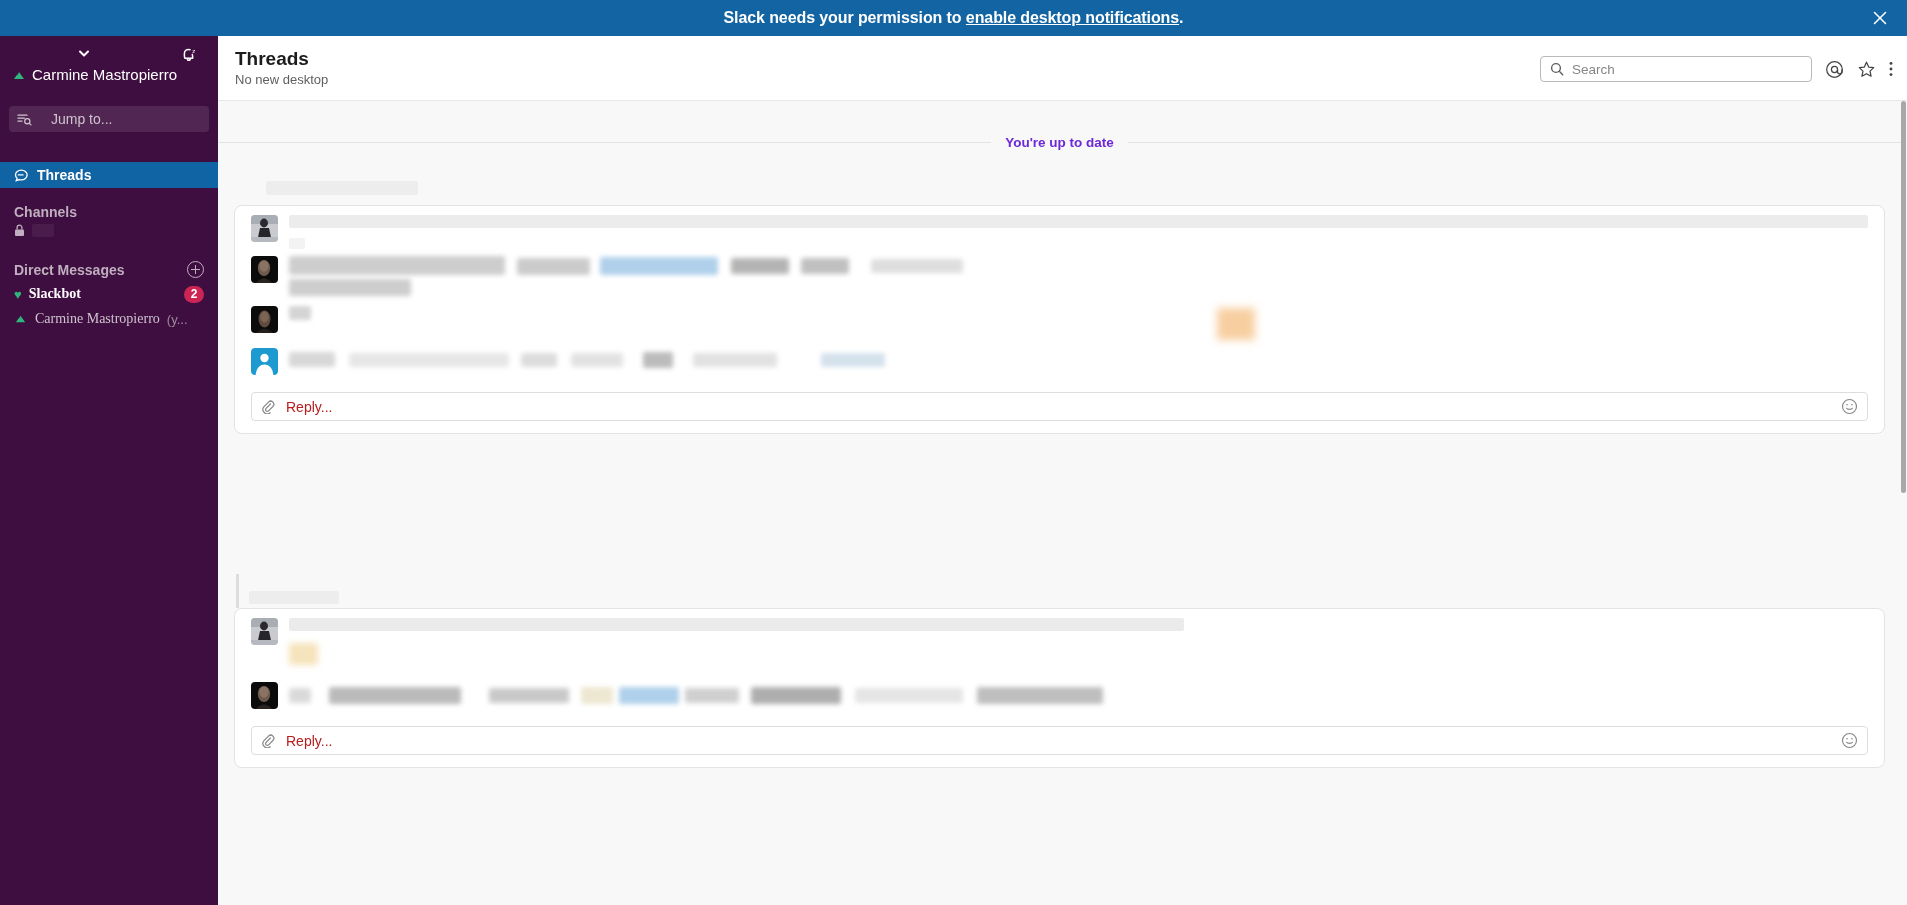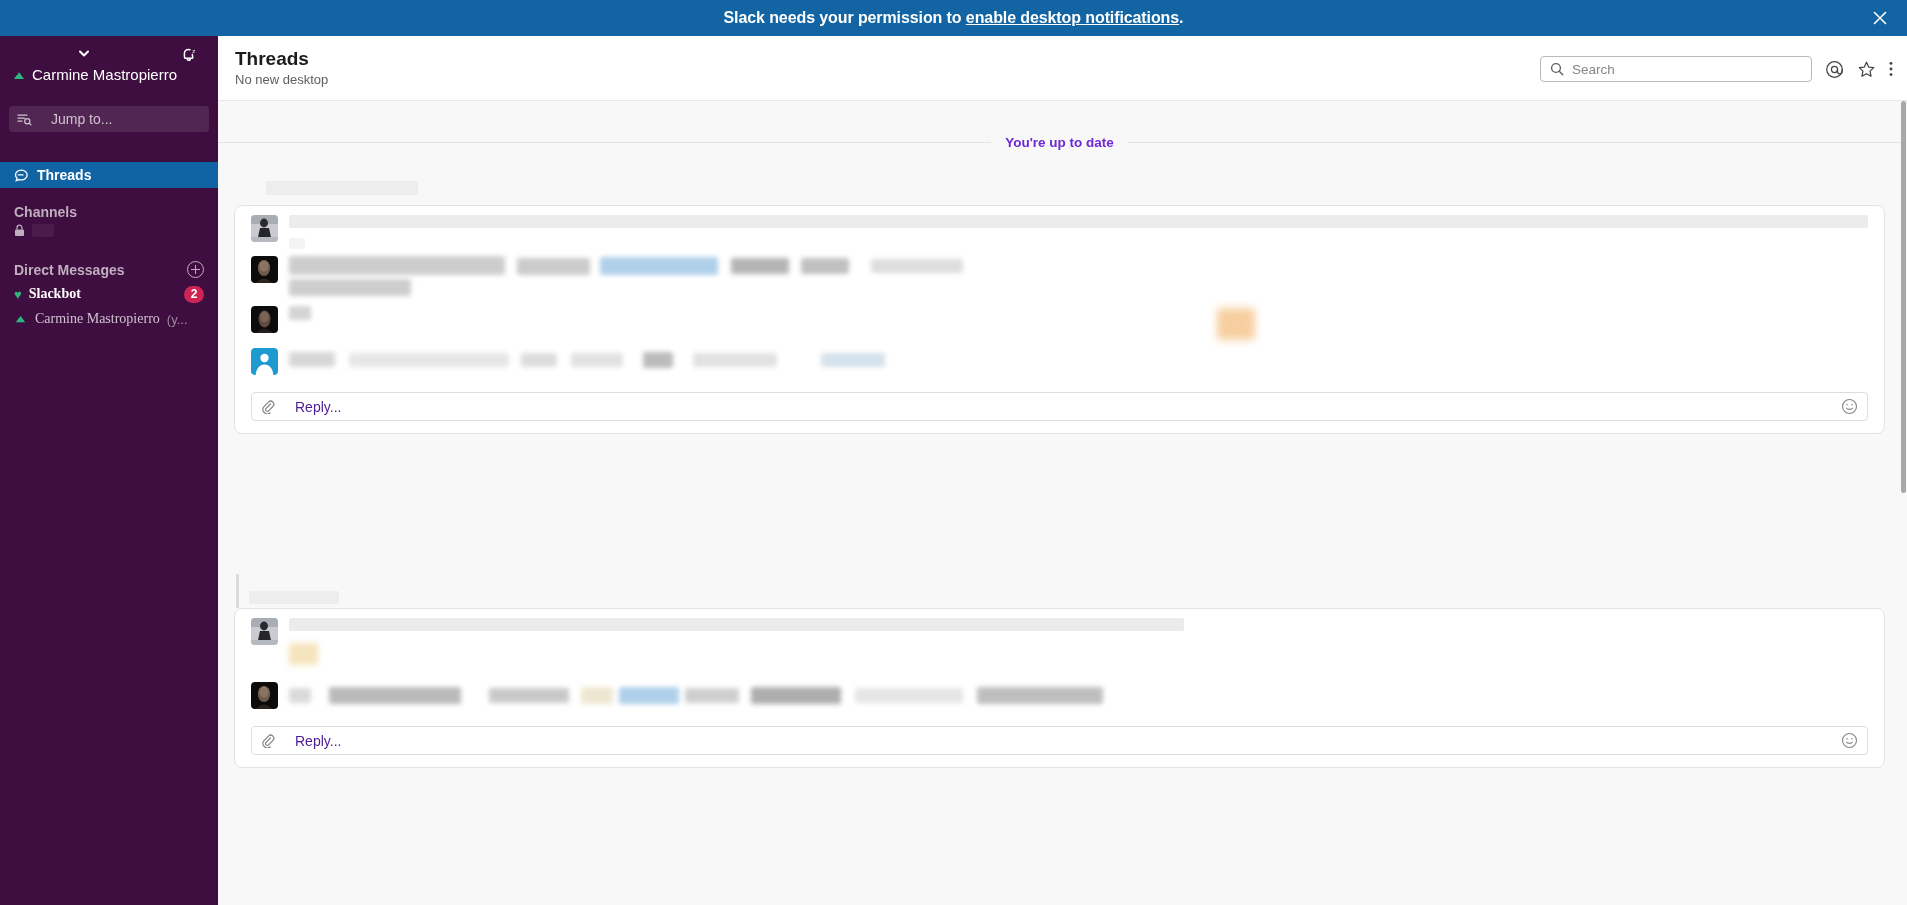--- a/index.html
+++ b/index.html
@@ -192,21 +192,21 @@
   .msg-content { flex: 1; padding-left: 11px; padding-right: 16px; }
 
   .blur-line { border-radius: 2px; }
 
   .reply-wrap { padding: 10px 16px 12px 16px; }
   .reply-box {
     height: 29px; border: 1px solid #DDDDDD; border-radius: 4px;
     display: flex; align-items: center; background: #ffffff;
     padding: 0 9px; cursor: text;
   }
-  .reply-placeholder { color: #4c1d95; font-size: 14px; margin-left: 20px; }
+  .reply-placeholder { color: #b91c1c; font-size: 14px; margin-left: 11px; }
   .reply-emoji { margin-left: auto; width: 17px; height: 17px; color: #868686; cursor: pointer; }
   .clip-icon { width: 14px; height: 14px; color: #868686; }
 
   
   .scrollbar-track {
     position: absolute; right: 0; top: 101px;
     width: 7px; height: 804px; background: transparent;
   }
   .scrollbar-thumb {
     position: absolute; right: 1px; top: 0;

